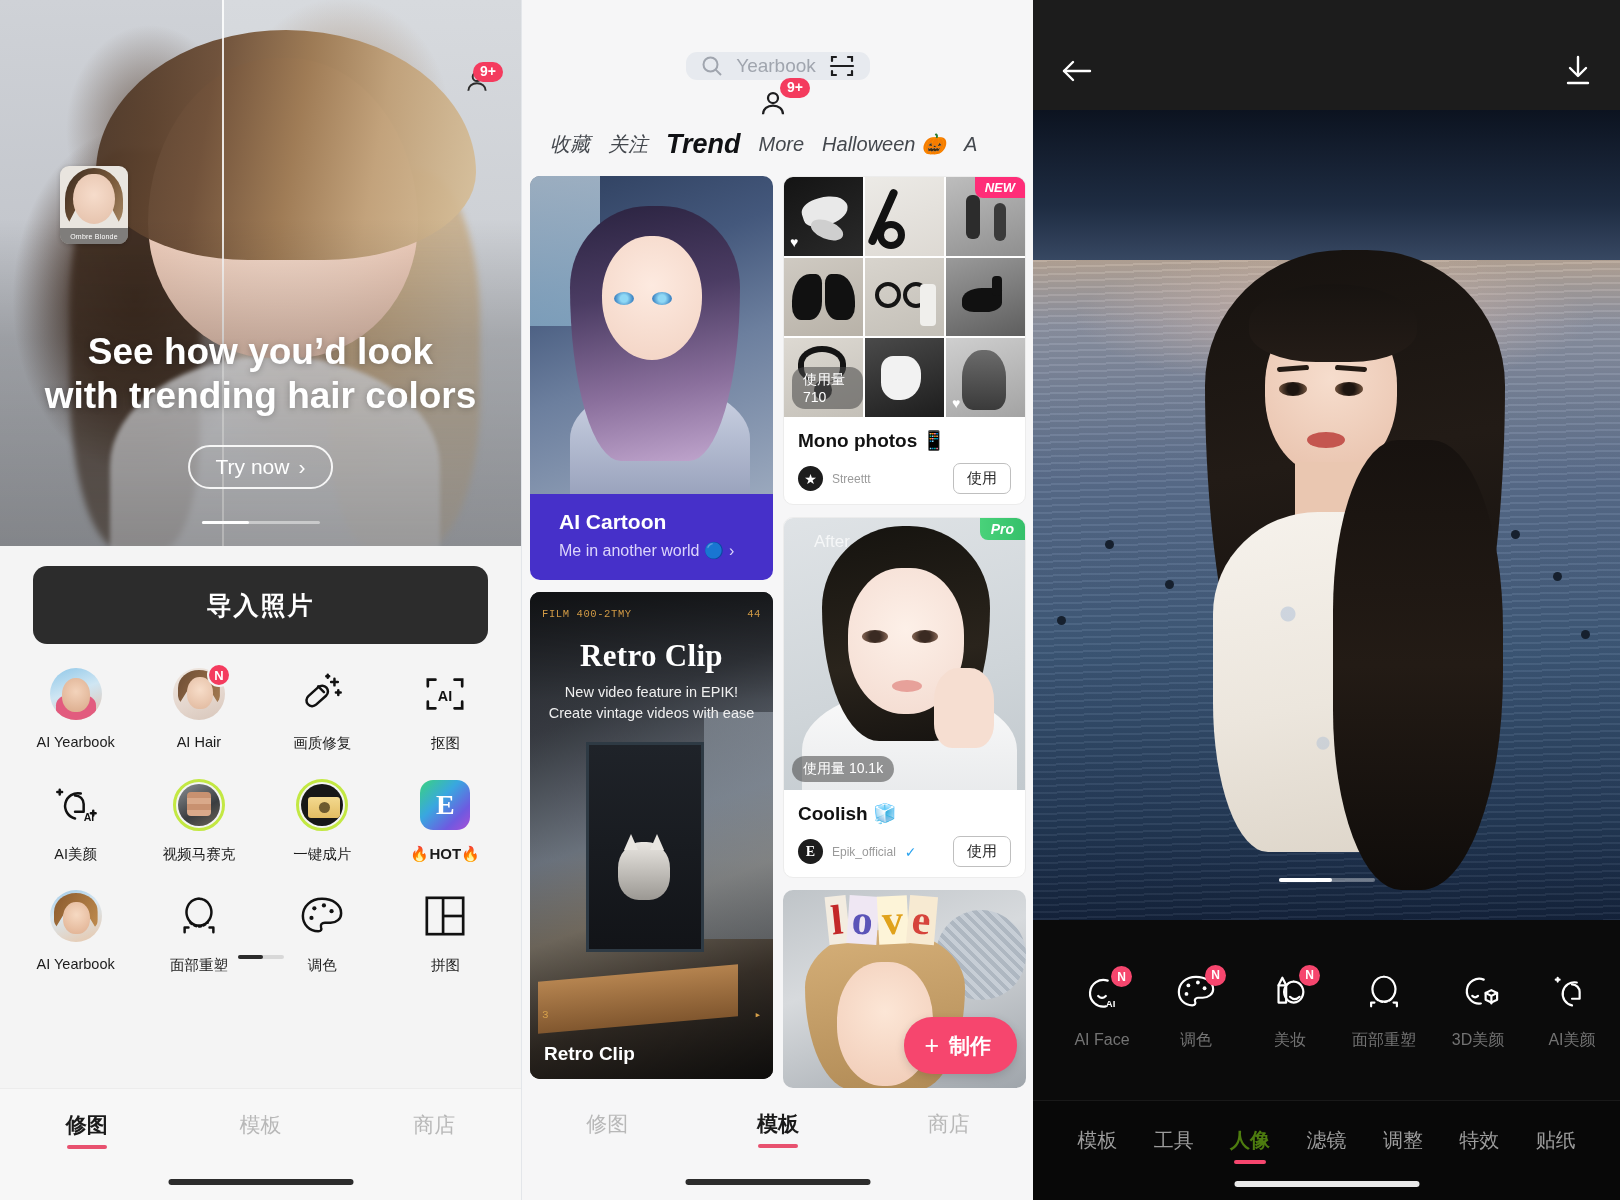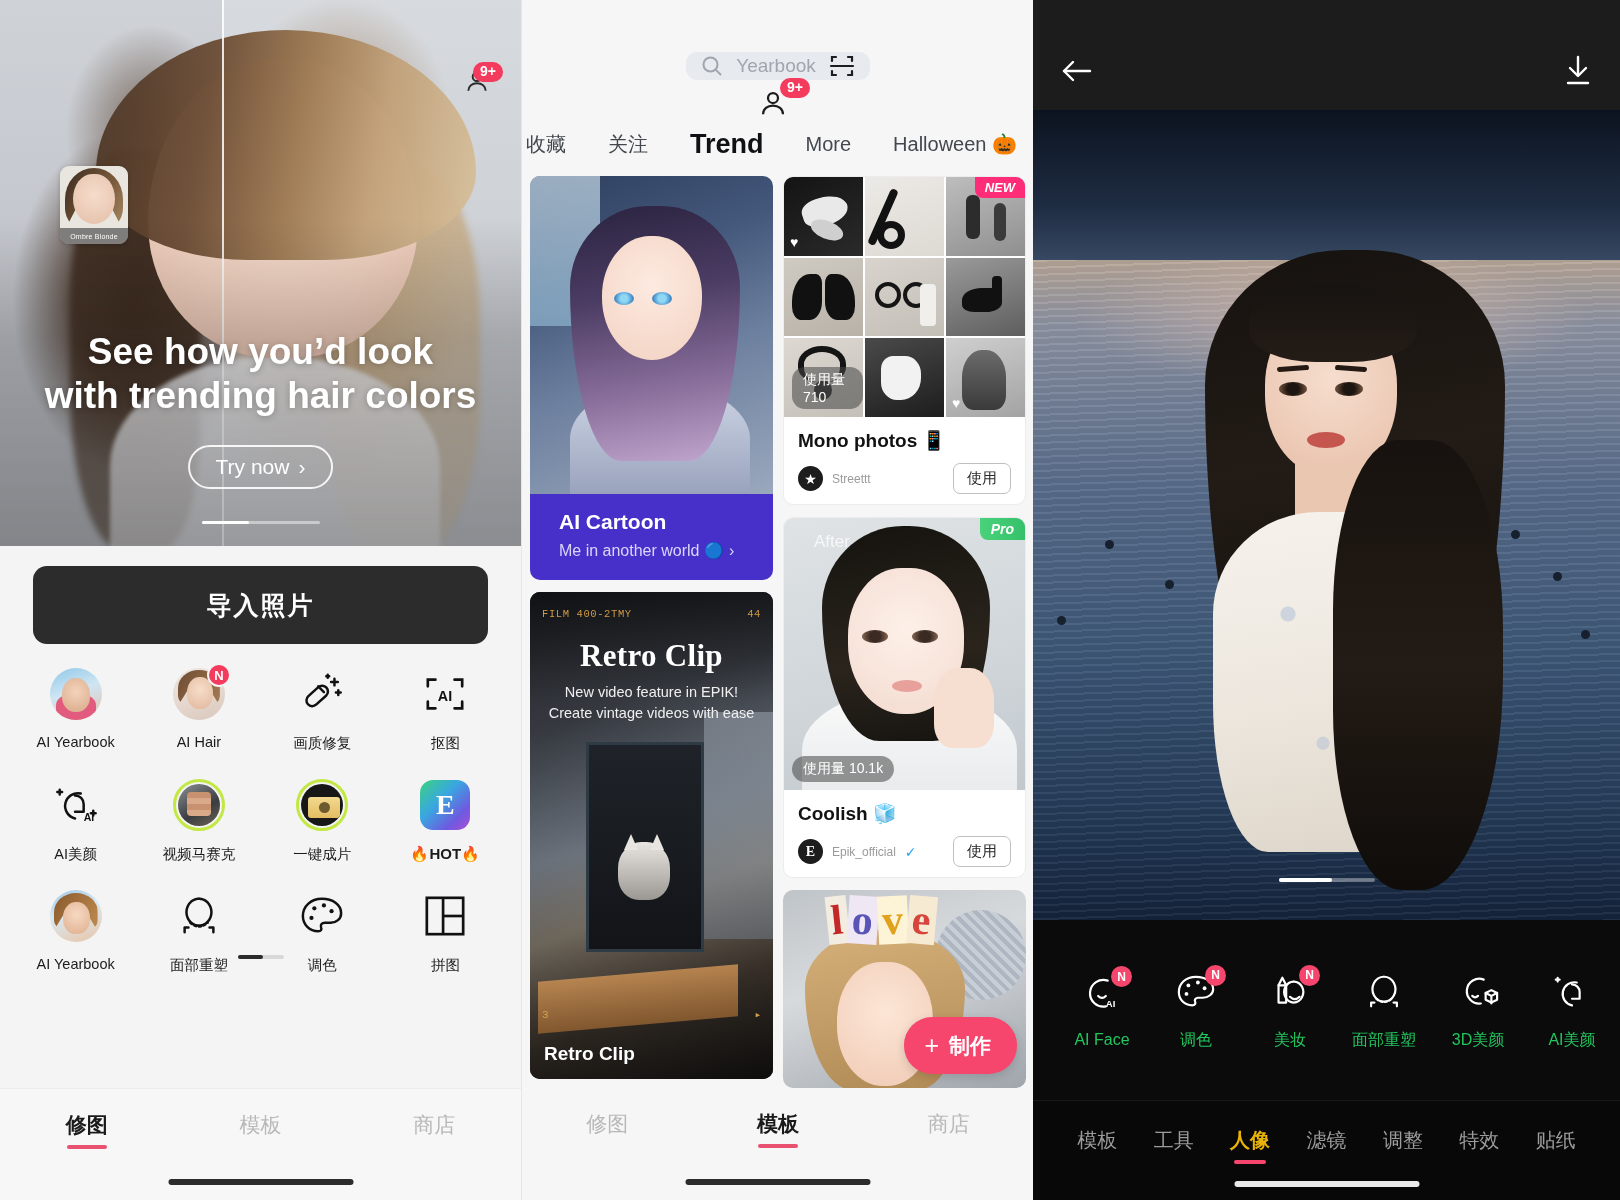--- a/index.html
+++ b/index.html
@@ -174,21 +174,21 @@
   .panel2 { position: relative; width: 512px; height: 1200px; background: #f6f6f7; overflow: hidden; border-left: 1px solid #e3e6ea; }
   .searchrow { position: absolute; left: 0; top: 52px; width: 512px; height: 56px; display: flex; align-items: center; padding: 0 14px; flex-direction: column; }
   .searchbox {
     flex: 1; height: 50px; background: #e7eaef; border-radius: 11px;
     display: flex; align-items: center; padding: 0 14px; gap: 12px;
   }
   .searchbox .ph { color: #a0a5ae; font-size: 19px; }
   .scan-ico { width: 28px; height: 28px; margin-left: auto; }
   .profile-btn { width: 52px; margin-left: 4px; position: relative; height: 44px; }
 
-  .tabs2 { position: absolute; left: 0; top: 120px; width: 512px; height: 48px; display: flex; align-items: center; gap: 42px; padding-left: 4px; overflow: hidden; }
+  .tabs2 { position: absolute; left: 0; top: 120px; width: 512px; height: 48px; display: flex; align-items: center; gap: 18px; padding-left: 28px; overflow: hidden; font-style: italic; }
   .tabs2 .t { font-size: 20px; color: #44484e; white-space: nowrap; }
   .tabs2 .t.active { font-size: 27px; font-weight: 600; color: #101114; }
 
   .feed { position: absolute; left: 0; top: 176px; width: 512px; bottom: 112px; overflow: hidden; display: flex; gap: 10px; padding: 0 8px; }
   .col { width: 243px; display: flex; flex-direction: column; gap: 12px; }
 
   .card { border-radius: 10px; overflow: hidden; background: #fff; position: relative; }
 
   .aicartoon-img { height: 318px; position: relative; overflow: hidden;
     background: linear-gradient(160deg,#2e3f5e 0%,#44587c 30%,#6c7f9e 58%,#9aa8bd 100%); }
@@ -319,27 +319,27 @@
   }
   .m-hair2 { position: absolute; left: 150px; top: 190px; width: 170px; height: 450px;
     background: linear-gradient(180deg,#17120f 0%,#231b15 50%,#0f0c0a 100%);
     border-radius: 38% 42% 48% 40%; }
   .p3-dots { position: absolute; left: 50%; transform: translateX(-50%); bottom: 38px; width: 96px; height: 4px; background: rgba(255,255,255,.35); border-radius: 2px; }
   .p3-dots i { position: absolute; left:0; top:0; width: 56%; height:100%; background:#fff; border-radius:2px; }
 
   .p3-tools { position: absolute; left: 0; top: 920px; width: 587px; height: 180px; background: #0b0b0b; display: flex; align-items: center; padding-left: 22px; gap: 0; overflow: hidden; }
   .p3tool { width: 94px; flex: none; display: flex; flex-direction: column; align-items: center; gap: 14px; }
   .p3tool .ico { position: relative; width: 46px; height: 46px; display: flex; align-items: center; justify-content: center; }
-  .p3tool .lbl { color: #22c55e; font-size: 16px; white-space: nowrap; }
+  .p3tool .lbl { color: #737373; font-size: 16px; white-space: nowrap; }
   .p3tool .nb { position: absolute; right: -7px; top: -5px; width: 21px; height: 21px; border-radius: 50%; background: #f6466e; color: #fff; font-size: 12px; font-weight: 700; display: flex; align-items: center; justify-content: center; }
 
   .p3-tabs { position: absolute; left: 0; bottom: 0; width: 587px; height: 100px; background: #080808; border-top: 1px solid #191919; display: flex; align-items: flex-start; padding: 26px 26px 0; gap: 0; }
   .p3-tabs .tb { flex: 1; text-align: center; position: relative; }
   .p3-tabs .tb span { font-size: 20px; color: #9c9c9c; }
-  .p3-tabs .tb.active span { color: #eab308; font-weight: 700; }
+  .p3-tabs .tb.active span { color: #4d7c0f; font-weight: 700; }
   .p3-tabs .tb.active i { position: absolute; left: 50%; transform: translateX(-50%); top: 33px; width: 32px; height: 4px; background: #f6466e; border-radius: 2px; }
   .homebar3 { position: absolute; left: 50%; transform: translateX(-50%); bottom: 13px; width: 185px; height: 6px; border-radius: 3px; background: #e9e9e9; }
 
   svg { display: block; }
 </style>
 </head>
 <body>
 
 <div class="stage">
 

